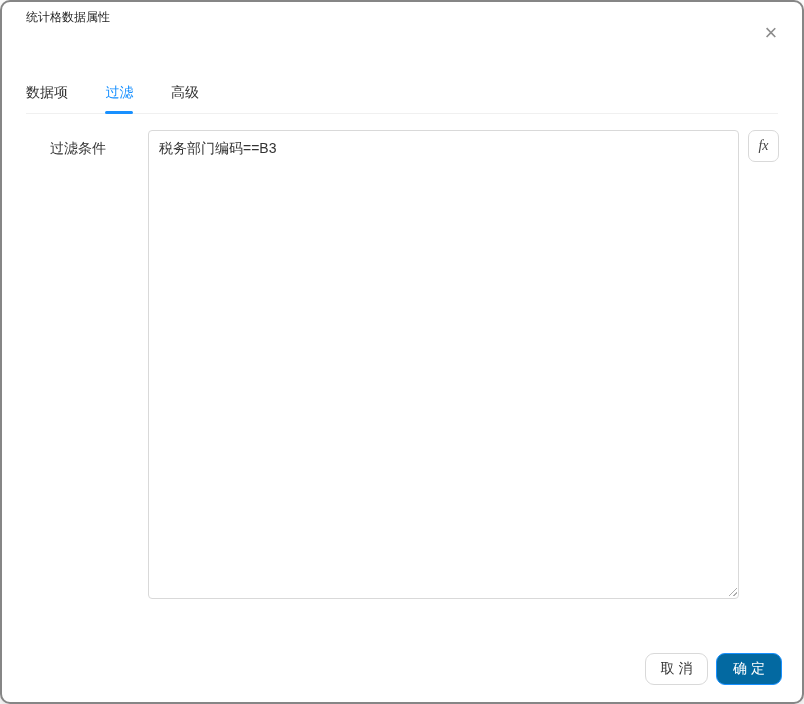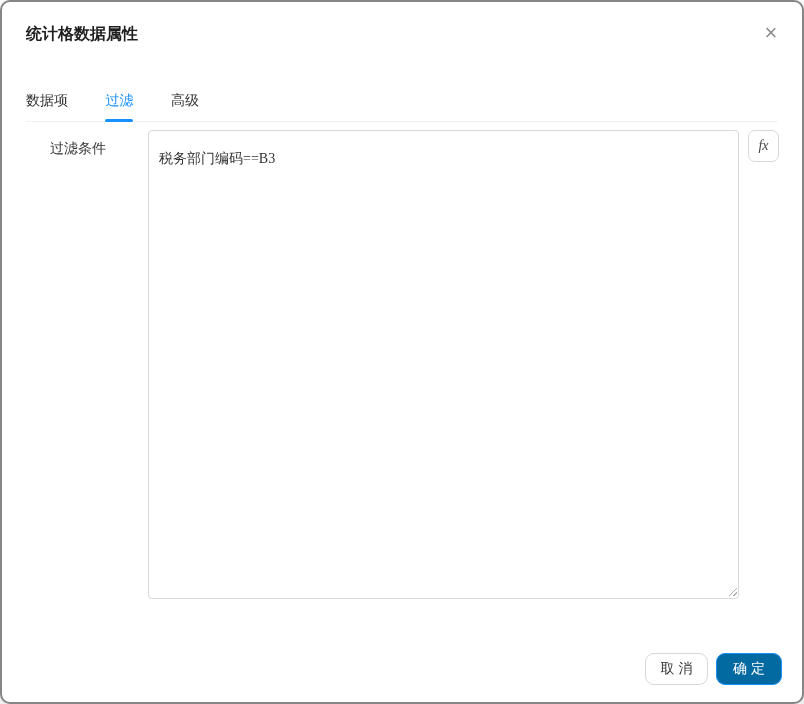--- a/index.html
+++ b/index.html
@@ -14,23 +14,23 @@
     position: absolute;
     inset: 0;
     background: #ffffff;
     border: 2px solid #868686;
     border-radius: 10px;
     box-shadow: 0 4px 12px rgba(0,0,0,0.15);
   }
   .dialog-title {
     position: absolute;
     left: 24px;
-    top: 21px;
-    font-size: 16px;
-    font-weight: bold;
+    top: 4px;
+    font-size: 12px;
+    font-weight: normal;
     color: #1f1f1f;
     line-height: 22px;
   }
   .close-btn {
     position: absolute;
     top: 18px;
     right: 18px;
     width: 26px;
     height: 26px;
     display: flex;
@@ -43,21 +43,20 @@
     border: none;
     font-family: "Liberation Sans", sans-serif;
     line-height: 1;
   }
   .tabs {
     position: absolute;
     left: 24px;
     right: 24px;
     top: 80px;
     border-bottom: 1px solid #f0f0f0;
-    margin-top: 8px;
   }
   .tab {
     display: inline-block;
     font-size: 14px;
     color: #333333;
     line-height: 20px;
     padding-bottom: 11px;
     margin-right: 33px;
     position: relative;
     cursor: pointer;
@@ -87,24 +86,24 @@
     left: 146px;
     top: 128px;
     width: 591px;
     height: 469px;
   }
   .filter-textarea {
     width: 100%;
     height: 100%;
     border: 1px solid #d9d9d9;
     border-radius: 4px;
-    padding: 18px 10px;
+    padding: 7px 10px;
     font-size: 14px;
     color: #333333;
-    font-family: Liberation Serif, serif;
+    font-family: Liberation Sans, sans-serif;
     resize: none;
     outline: none;
     line-height: 20px;
     background: #ffffff;
   }
   .resize-grip {
     position: absolute;
     right: 2px;
     bottom: 3px;
     width: 11px;

